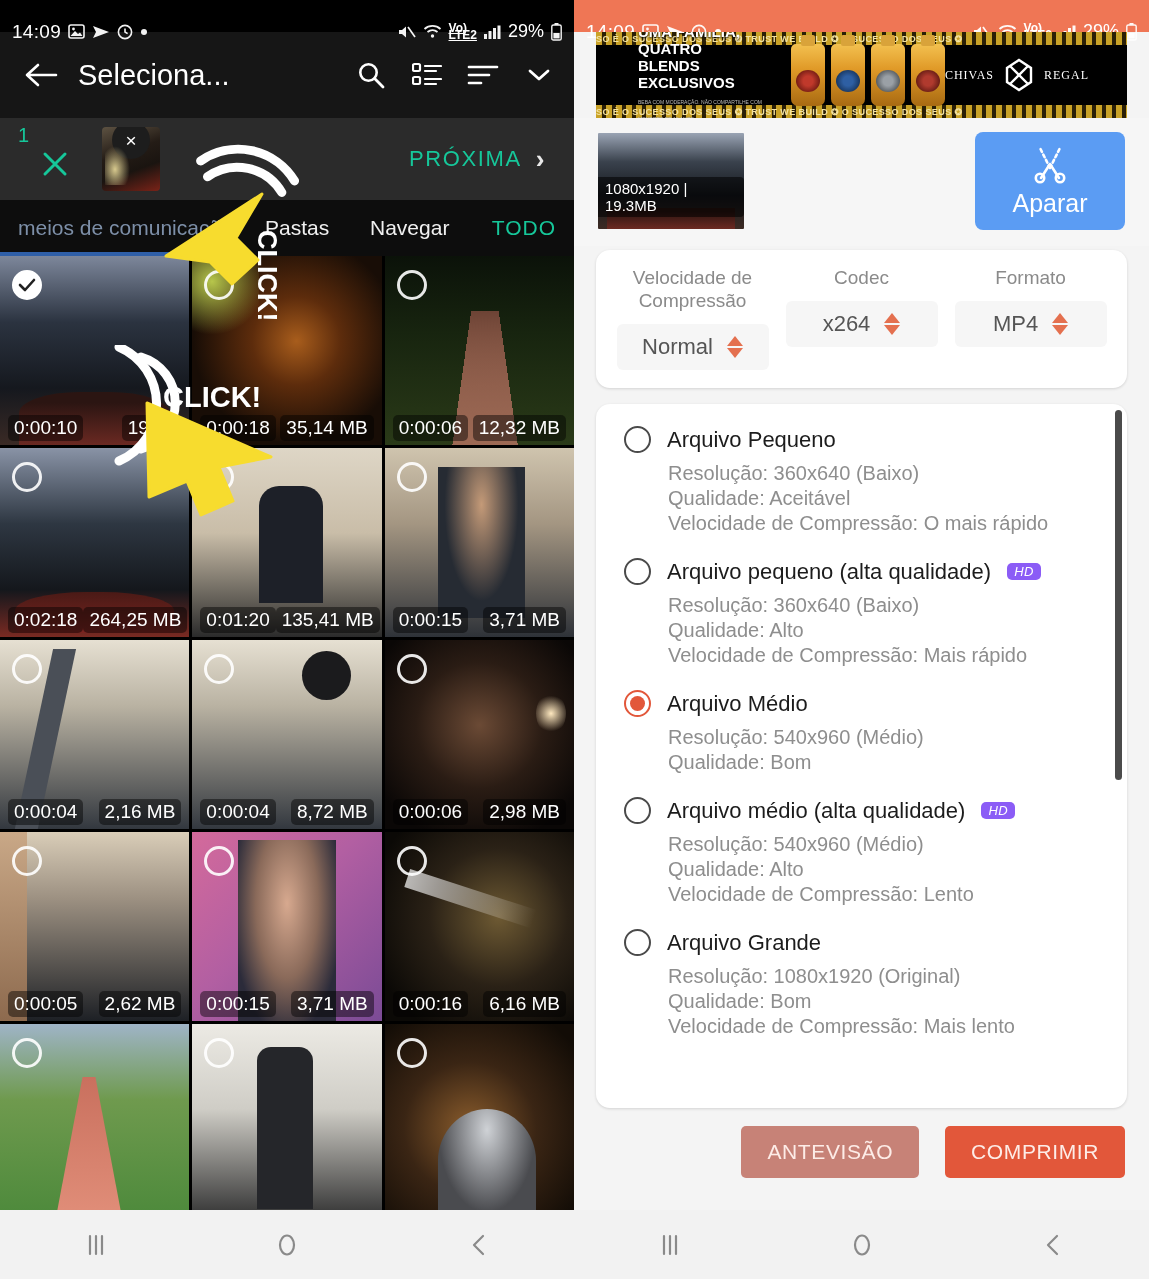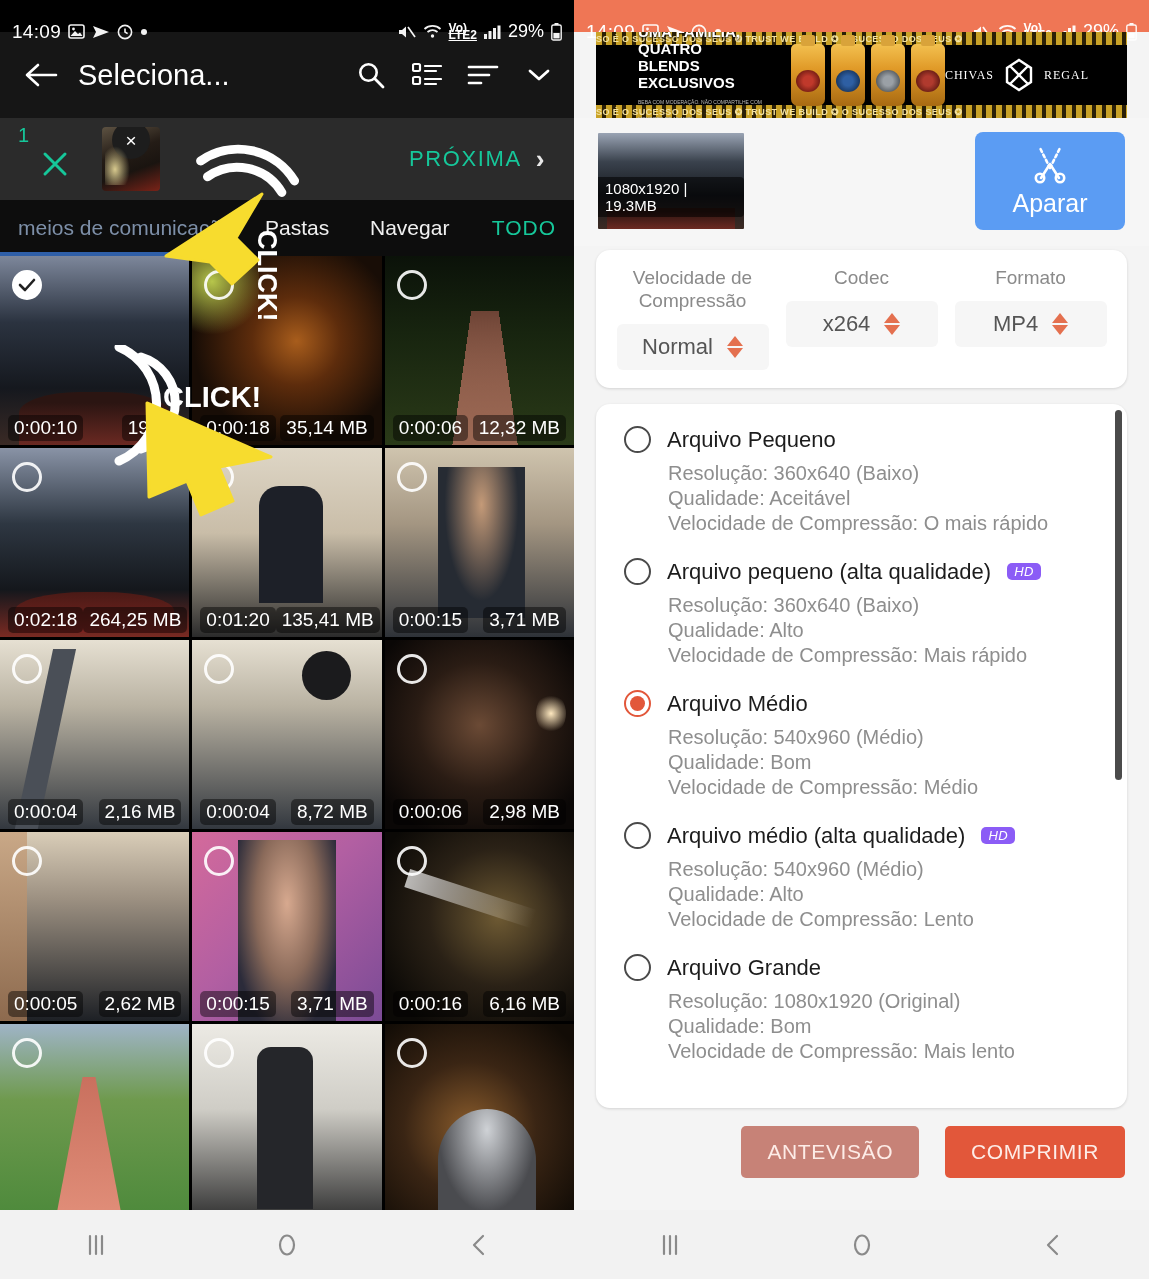--- a/index.html
+++ b/index.html
@@ -706,21 +706,20 @@
             </div>
           </div>
           <div class="opt">
             <div class="opt-head">
               <span class="rad on"></span>
               <span class="opt-title">Arquivo Médio</span>
             </div>
             <div class="opt-lines">
               <div>Resolução: 540x960 (Médio)</div>
               <div>Qualidade: Bom</div>
-              <div>Velocidade de Compressão: Médio</div>
             </div>
           </div>
           <div class="opt">
             <div class="opt-head">
               <span class="rad"></span>
               <span class="opt-title">Arquivo médio (alta qualidade)</span>
               <span class="hd-badge">HD</span>
             </div>
             <div class="opt-lines">
               <div>Resolução: 540x960 (Médio)</div>

